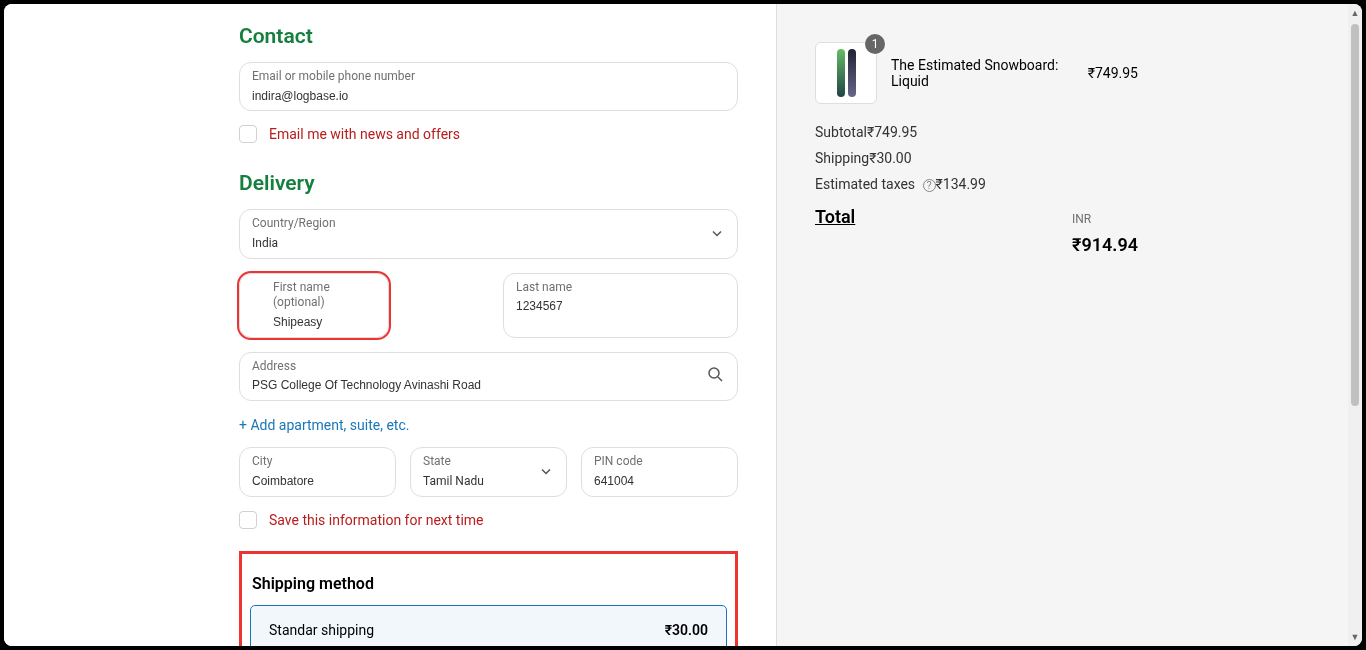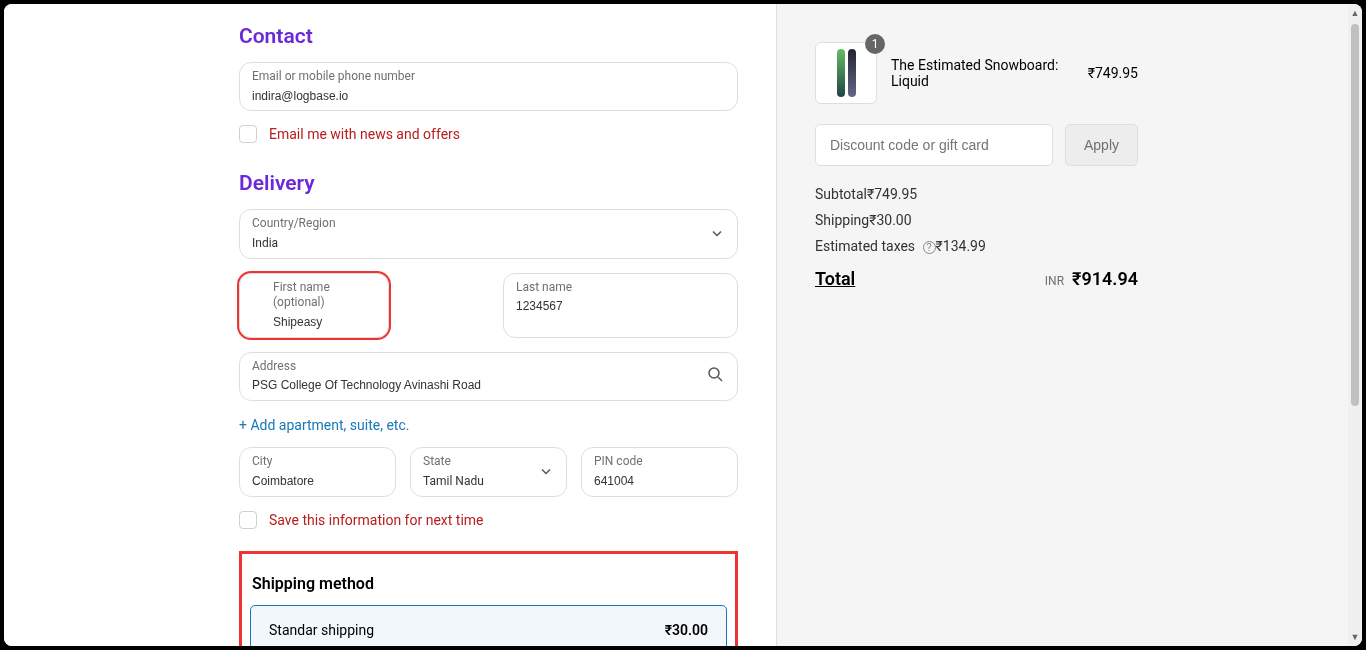--- a/index.html
+++ b/index.html
@@ -60,21 +60,21 @@
       color: #666;
       font-size: 9px;
       text-align: center;
     }
     .scrollbar-arrow.up { top: 4px; }
     .scrollbar-arrow.down { bottom: 4px; }
 
     h2 {
       font-size: 21px;
       font-weight: 600;
-      color: #6d28d9;
+      color: #15803d;
       margin-bottom: 14px;
     }
 
     .field {
       position: relative;
       border: 1px solid #dedede;
       border-radius: 12px;
       background: #fff;
       padding: 6px 12px;
       margin-bottom: 14px;
@@ -242,21 +242,21 @@
       margin-left: 4px;
       color: #888;
     }
     .total-row {
       display: flex;
       justify-content: space-between;
       align-items: baseline;
       margin-top: 14px;
     }
     .total-label { font-size: 18px; font-weight: 600; text-decoration: underline; }
-    .total-right { display: flex; align-items: baseline; gap: 8px; }
+    .total-right { display: flex; align-items: baseline; gap: 8px; flex-direction: column; }
     .total-cur { font-size: 12px; color: #707070; }
     .total-amt { font-size: 18px; font-weight: 600; }
   </style>
 </head>
 <body>
 
 <div class="window">
   <div class="main-area">
 
     <div class="left-panel">
@@ -351,24 +351,20 @@
           <div class="thumb">
             <div class="board b1"></div>
             <div class="board b2"></div>
           </div>
           <span class="badge">1</span>
         </div>
         <span class="item-name">The Estimated Snowboard: Liquid</span>
         <span class="item-price">₹749.95</span>
       </div>
 
-      <div class="discount-row">
-        <input class="discount-input" placeholder="Discount code or gift card" style="">
-        <button class="apply-btn">Apply</button>
-      </div>
 
       <div class="summary-row">
         <span>Subtotal</span>
         <span>₹749.95</span>
       </div>
       <div class="summary-row">
         <span>Shipping</span>
         <span>₹30.00</span>
       </div>
       <div class="summary-row">

